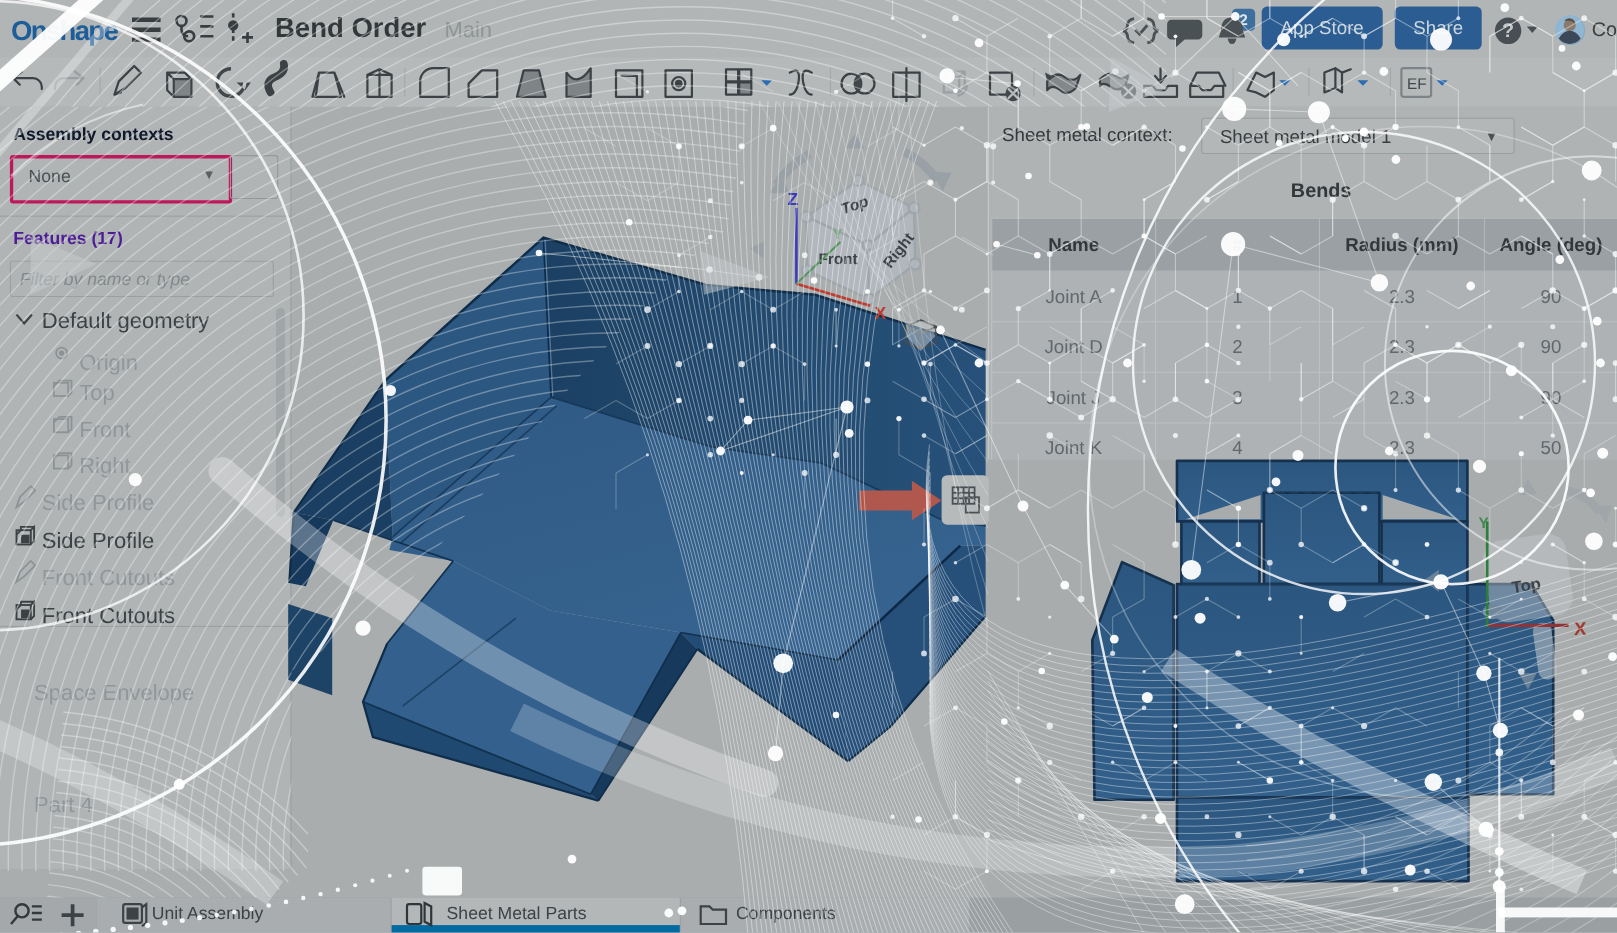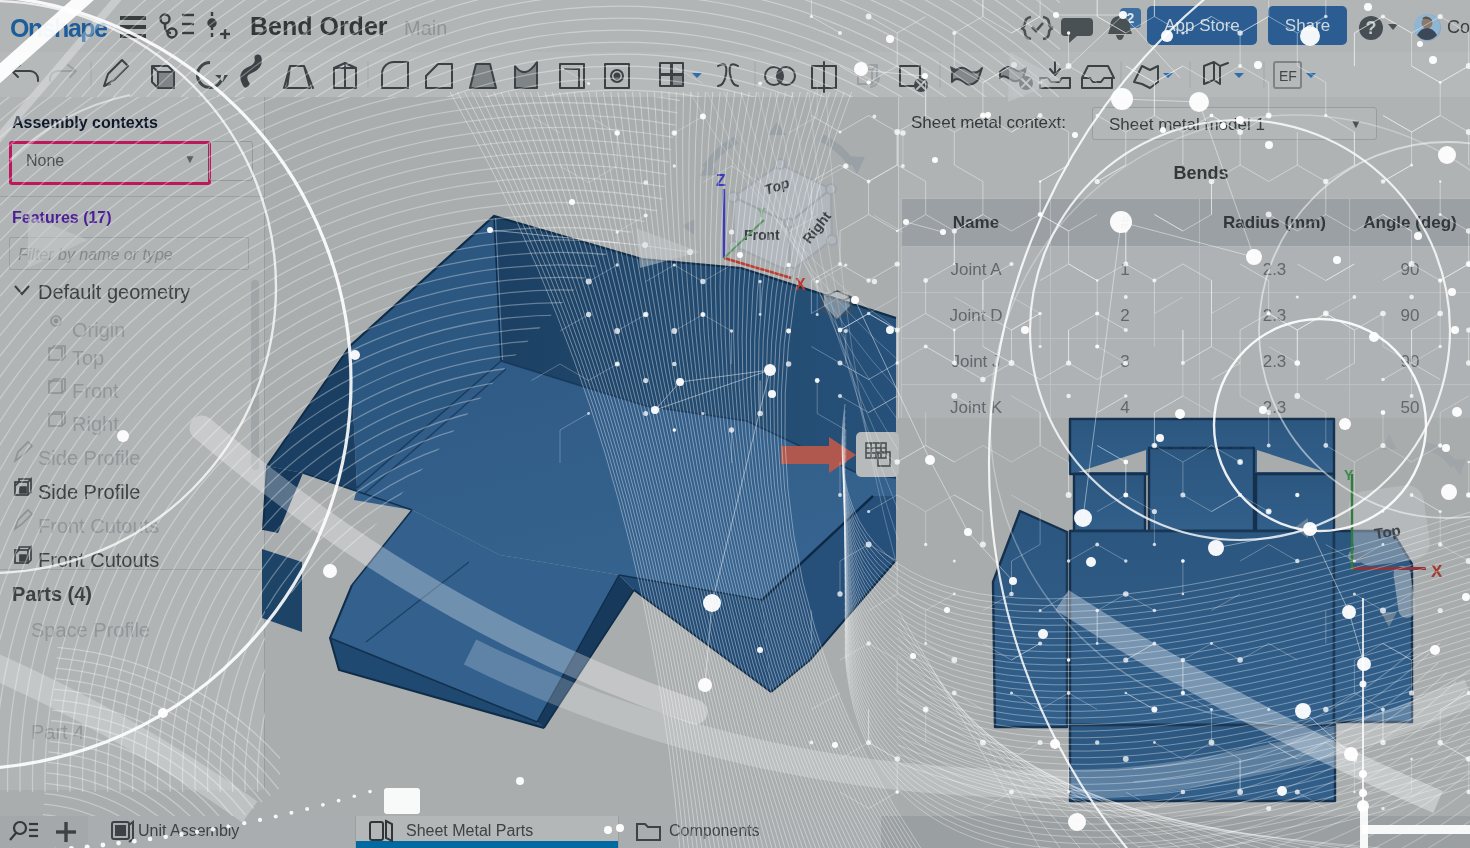--- a/index.html
+++ b/index.html
@@ -235,25 +235,22 @@
     <div class="treerow" style="top:382px">
         <span class="lbl dark" style="left:38px">Side Profile</span>
       </div>
     <div class="treerow" style="top:416px">
         <span class="lbl muted" style="left:38px">Front Cutouts</span>
       </div>
     <div class="treerow" style="top:450px">
         <span class="lbl dark" style="left:38px">Front Cutouts</span>
       </div>
     <div style="position:absolute;left:0;top:472px;width:265px;height:1px;background:#9ba0a2"></div>
-    <div class="treerow" style="top:484px">
-        <span class="lbl dark" style="left:12px;font-weight:bold">Parts (4)</span>
-      </div>
     <div class="treerow" style="top:520px">
-        <span class="lbl muted" style="left:31px">Space Profile</span>
+        <span class="lbl muted" style="left:31px">Space Envelope</span>
       </div>
     <div class="treerow" style="top:622px">
         <span class="lbl muted" style="left:31px">Part 4</span>
       </div>
     <svg width="265" height="693" viewBox="0 0 265 693" style="position:absolute;left:0;top:0">
       <g stroke="#3c4144" stroke-width="2" fill="none">
         <path d="M 15,189 l 7,8 l 7,-8"></path>
       </g>
       <g stroke="#8d9295" stroke-width="1.6" fill="none">
         <circle cx="56" cy="224" r="5"></circle>

